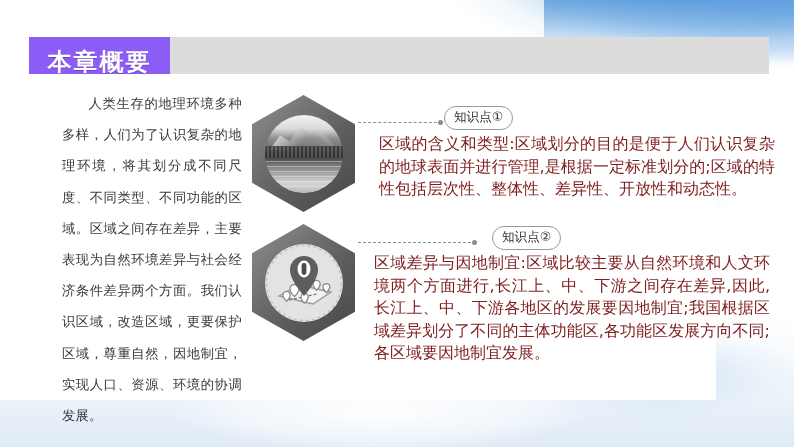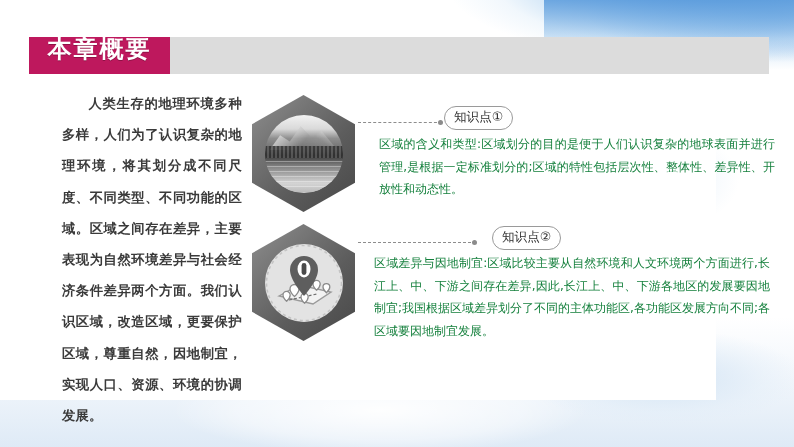--- a/index.html
+++ b/index.html
@@ -50,38 +50,37 @@
   
   #header{
     position:absolute;left:29px;top:37px;width:740px;height:37px;
   }
   .header-strip{
     position:absolute;left:0;top:0;width:740px;height:37px;
     background:#dcdcdc;
   }
   .header-tab{
     position:absolute;left:0;top:0;width:141px;height:37px;
-    background:#be185d;
-    display:flex;align-items:flex-start;justify-content:center;
+    background:#8b5cf6;
+    display:flex;align-items:flex-end;justify-content:center;
   }
   .header-title{
     color:#ffffff;font-size:24px;font-weight:700;letter-spacing:2px;
     font-family:"DejaVu Sans","Liberation Sans",sans-serif;
     line-height:1;
     text-shadow:0 1px 0 rgba(0,0,0,.25);
   }
 
   
   #intro{
     position:absolute;left:62px;top:88px;width:180px;
     font-size:13.3px;line-height:31.2px;color:#3a3a3a;
     text-align:justify;text-justify:inter-ideograph;
     letter-spacing:.2px;
     font-family:"DejaVu Sans","Liberation Sans",sans-serif;
-    font-weight:bold;
   }
   #intro .indent{text-indent:2em;display:block;}
 
   
   .hex{
     position:absolute;width:103px;height:117px;
     clip-path:polygon(50% 0%,100% 25%,100% 75%,50% 100%,0% 75%,0% 25%);
     background:linear-gradient(135deg,#8f8f8f 0%,#707070 35%,#5c5c5c 60%,#484848 100%);
   }
   .hex-inner{
@@ -137,21 +136,21 @@
     padding:2px 9px 3px 9px;
     font-size:12.6px;color:#2f2f2f;white-space:nowrap;
     font-family:"DejaVu Sans","Liberation Sans",sans-serif;
   }
   #kp1-tag{left:444px;top:106px;}
   #kp2-tag{left:492px;top:226px;}
 
   
   .kp-body{
     position:absolute;
-    font-size:12px;line-height:22.6px;color:#15803d;
+    font-size:16px;line-height:22.6px;color:#7f1d1d;
     text-align:justify;text-justify:inter-ideograph;
     font-family:"DejaVu Sans","Liberation Sans",sans-serif;
   }
   #kp1-body{left:379px;top:133px;width:396px;}
   #kp2-body{left:374px;top:252px;width:396px;}
 </style>
 </head>
 <body>
 
 <div id="bg-root">

